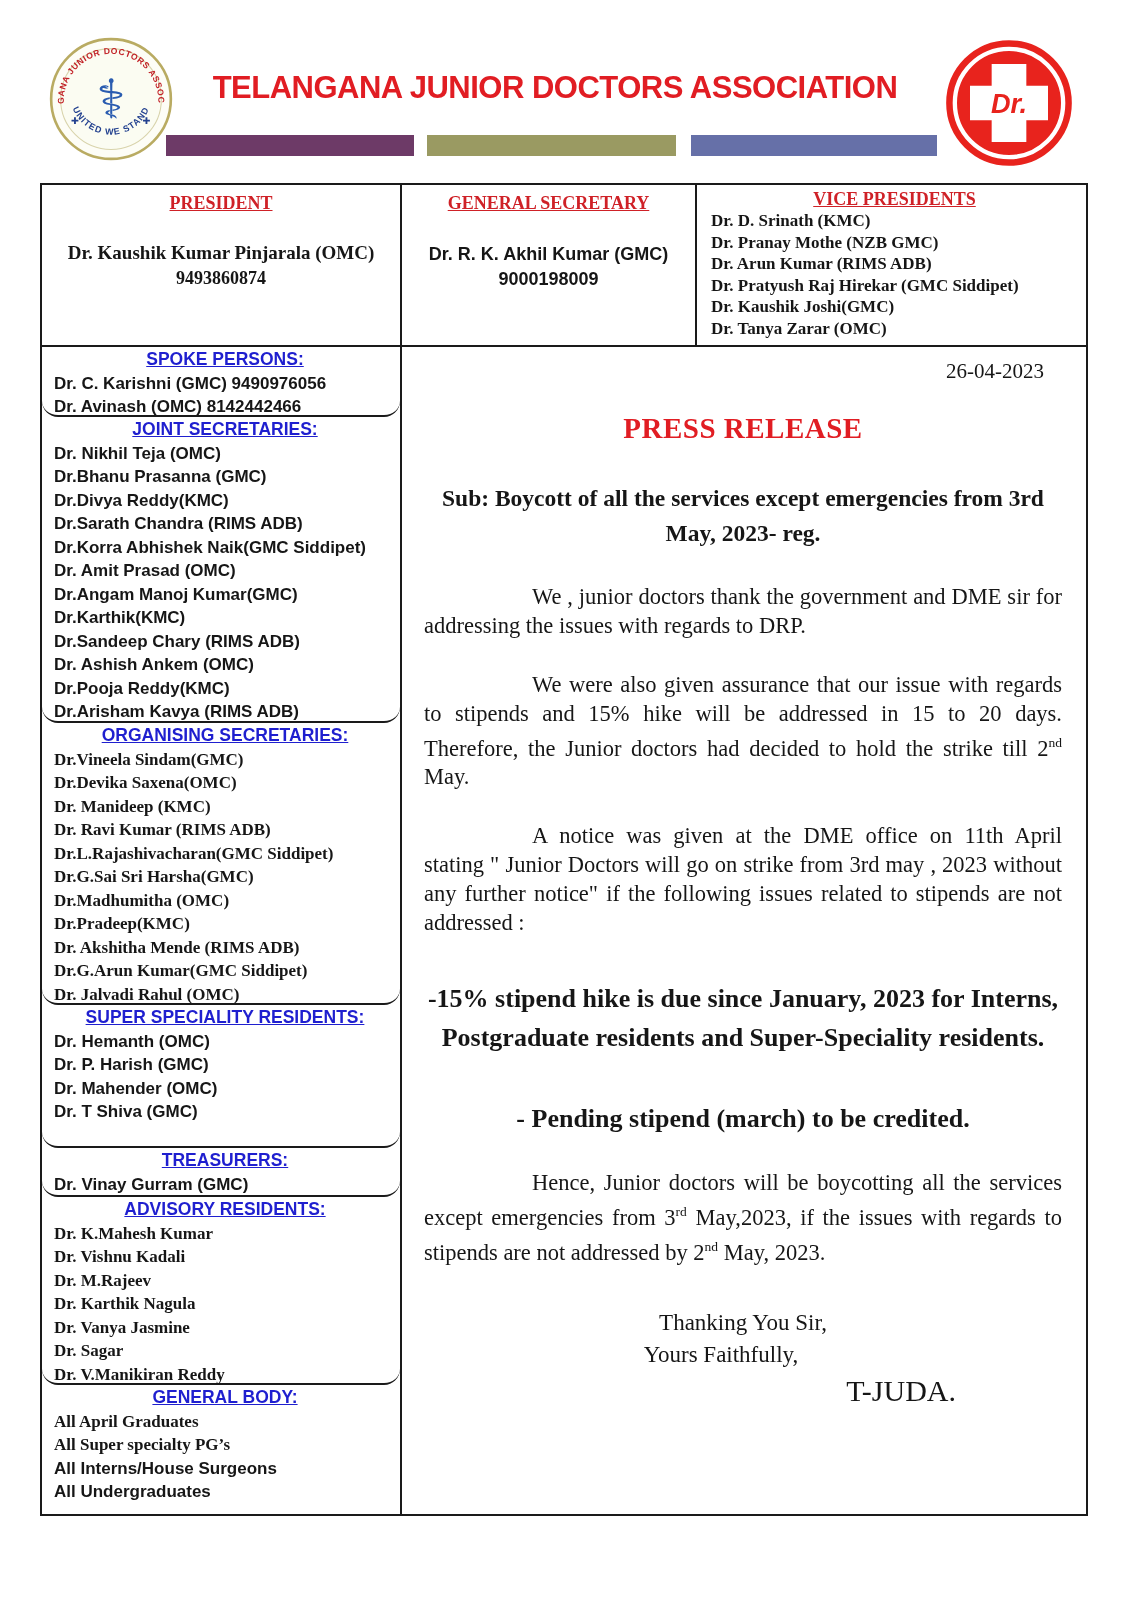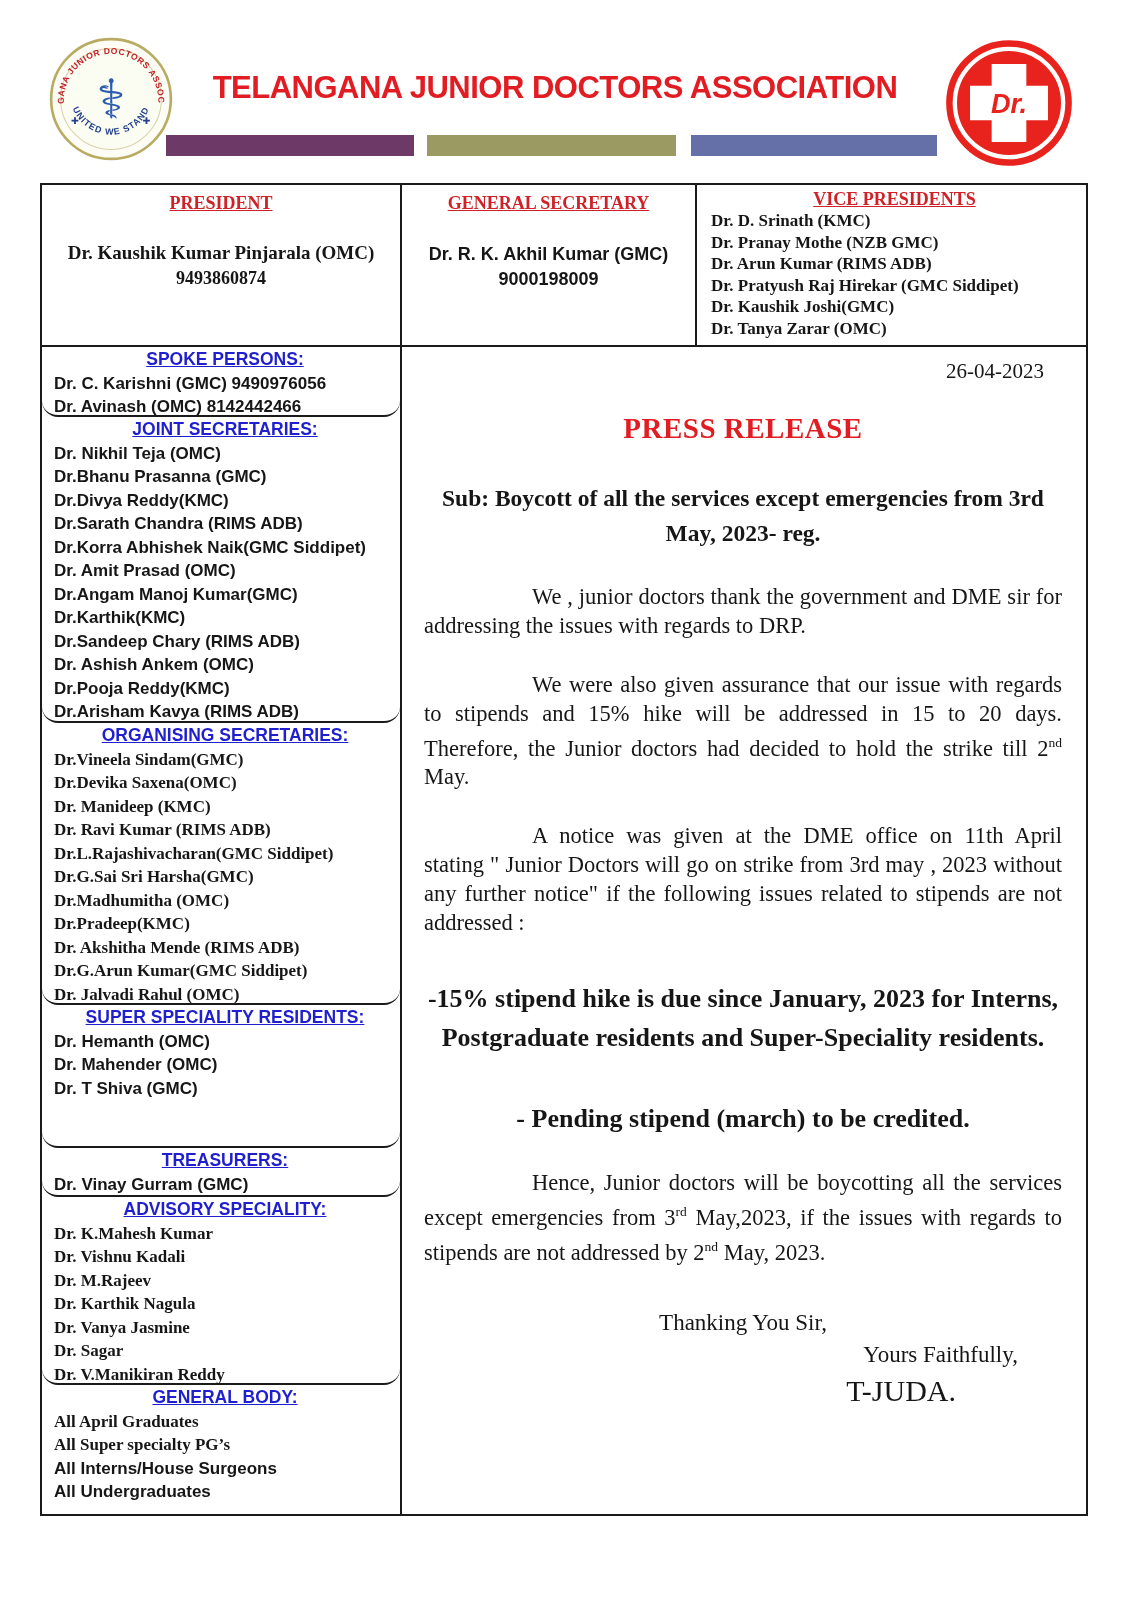--- a/index.html
+++ b/index.html
@@ -52,21 +52,21 @@
   
   .press-cell{flex:1;padding:12px 24px 0 22px;font-family:"Liberation Serif",serif;box-sizing:border-box;min-width:0;}
   .pr-date{text-align:right;font-size:21px;padding-right:18px;}
   .pr-title{text-align:center;color:var(--red);font-weight:bold;font-size:29px;margin-top:28px;letter-spacing:0.5px;}
   .pr-subject{text-align:center;font-weight:bold;font-size:23.5px;margin-top:36px;line-height:1.5;padding:0 8px;}
   .pr-paragraphs p{margin:0;}
   .pr-body{font-size:22.5px;line-height:29px;text-align:justify;text-indent:108px;margin-top:30px !important;}
   .pr-demand{font-size:26px;line-height:39px;font-weight:bold;text-align:center;text-indent:0;margin-top:42px !important;}
   .pr-paragraphs sup{font-size:0.6em;}
   .pr-thanks{text-align:center;font-size:23px;margin-top:44px;}
-  .pr-signoff{text-align:right;font-size:23px;padding-right:44px;margin-top:6px;}
+  .pr-signoff{text-align:center;font-size:23px;padding-right:44px;margin-top:6px;}
   .pr-signature{text-align:right;font-size:30px;padding-right:106px;margin-top:6px;}
 </style>
 </head>
 <body>
 
 <div class="page">
 
   <svg class="logo-left" viewBox="0 0 120 120">
     <circle cx="60" cy="60" r="57" fill="#fdfdf6" stroke="#b9ab62" stroke-width="2.5"></circle>
     <circle cx="60" cy="60" r="48" fill="#fbfcf2" stroke="#d8d3ab" stroke-width="1"></circle>
@@ -163,33 +163,34 @@
               <div class="name-line">Dr.Pradeep(KMC)</div>
               <div class="name-line">Dr. Akshitha Mende (RIMS ADB)</div>
               <div class="name-line">Dr.G.Arun Kumar(GMC Siddipet)</div>
               <div class="name-line">Dr. Jalvadi Rahul (OMC)</div>
             </div>
         </div>
         <div class="section sec-super">
           <div class="section-heading">SUPER SPECIALITY RESIDENTS:</div>
           <div>
               <div class="name-line">Dr. Hemanth (OMC)</div>
+              <div class="name-line">Dr. P. Harish (GMC)</div>
               <div class="name-line">Dr. Mahender (OMC)</div>
               <div class="name-line">Dr. T Shiva (GMC)</div>
             </div>
         </div>
         <div class="section sec-treas">
           <div class="section-heading">TREASURERS:</div>
           <div>
               <div class="name-line">Dr. Vinay Gurram (GMC)</div>
               <div class="name-line">Dr. N. Sai Kalyan (OMC)</div>
             </div>
         </div>
         <div class="section sec-adv serif-names">
-          <div class="section-heading">ADVISORY SPECIALITY:</div>
+          <div class="section-heading">ADVISORY RESIDENTS:</div>
           <div>
               <div class="name-line">Dr. K.Mahesh Kumar</div>
               <div class="name-line">Dr. Vishnu Kadali</div>
               <div class="name-line">Dr. M.Rajeev</div>
               <div class="name-line">Dr. Karthik Nagula</div>
               <div class="name-line">Dr. Vanya Jasmine</div>
               <div class="name-line">Dr. Sagar</div>
               <div class="name-line">Dr. V.Manikiran Reddy</div>
             </div>
         </div>

